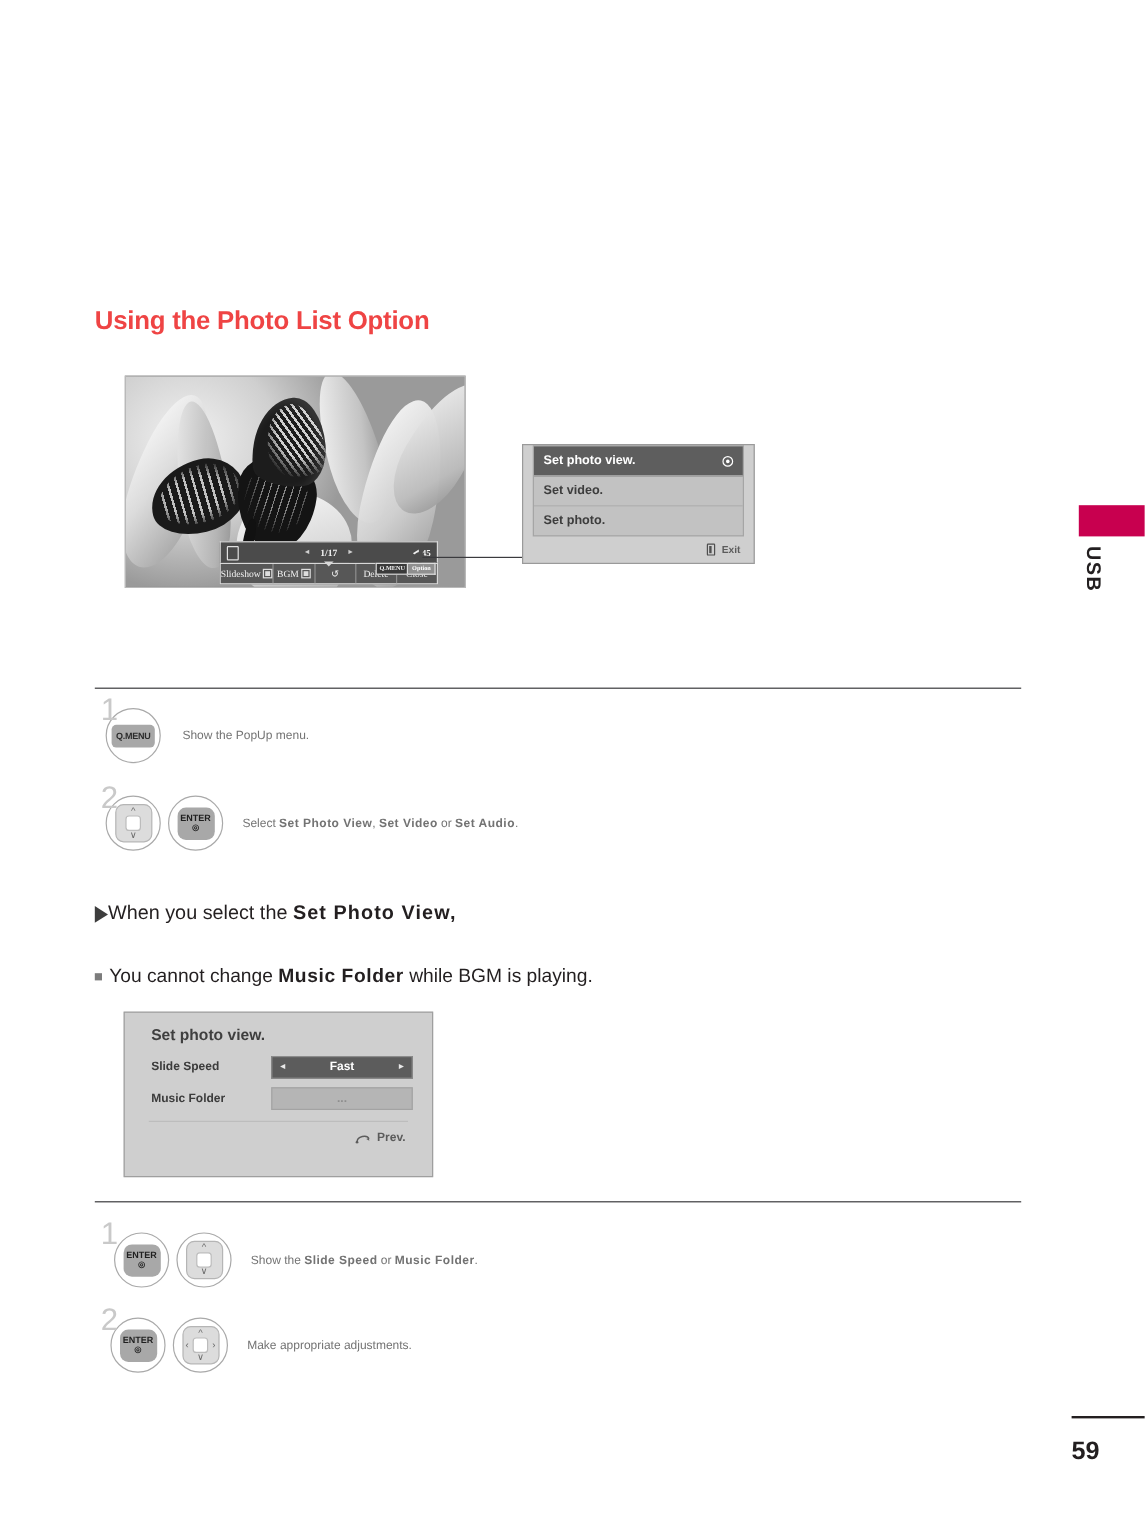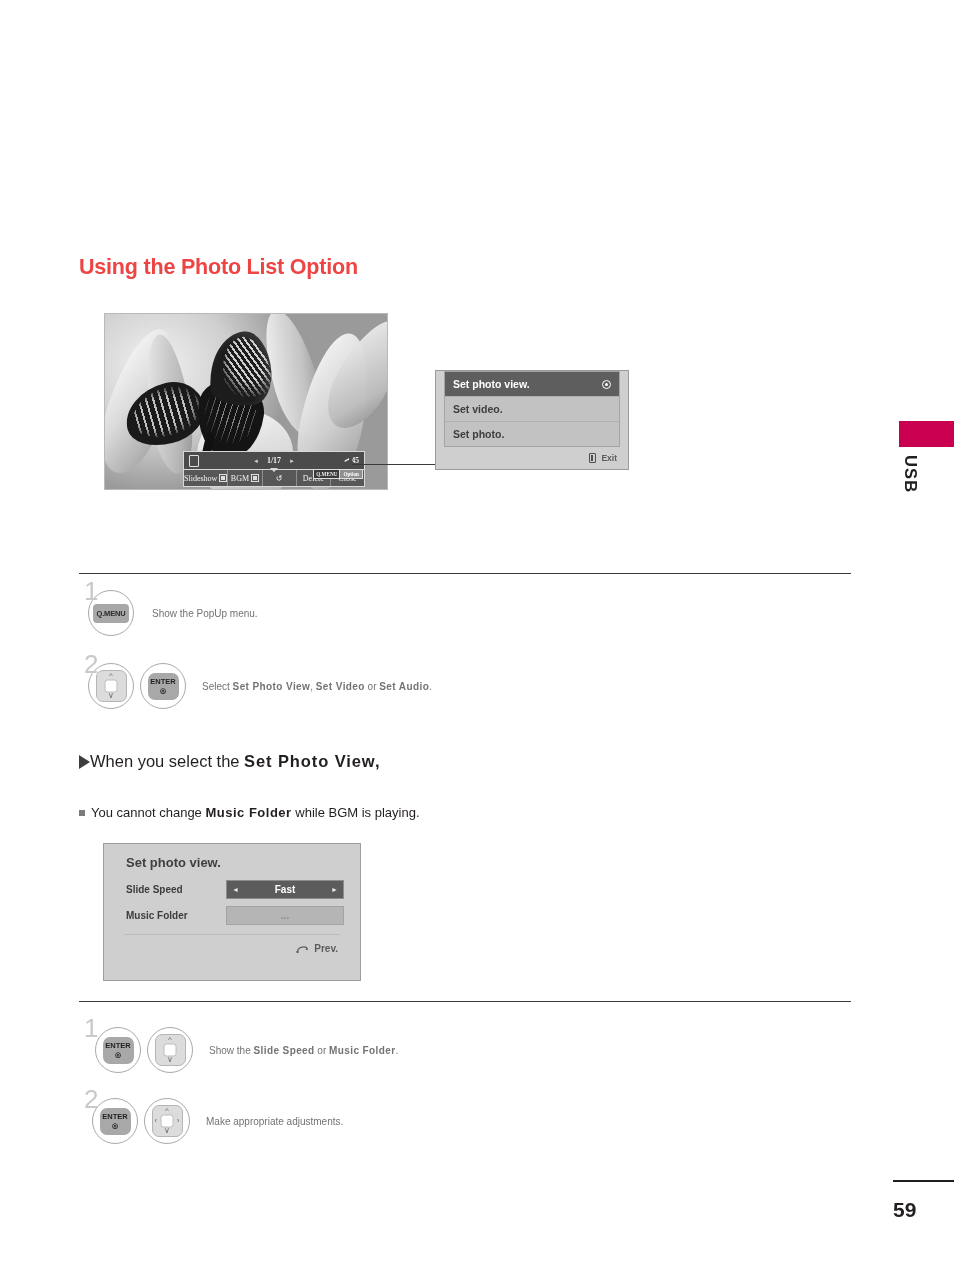--- a/index.html
+++ b/index.html
@@ -530,21 +530,21 @@
     display: flex;
     align-items: center;
     gap: 6px;
   }
   .sq-bullet {
     width: 6px; height: 6px;
     background: #7c7c7c;
     flex: none;
   }
   .note-text {
-    font-size: 13px;
+    font-size: 16px;
     color: #231f20;
     white-space: nowrap;
   }
   .note-text b { font-weight: bold; letter-spacing: 0.5px; }
 
   
   .photo-panel {
     position: absolute;
     left: 103px;
     top: 843px;

